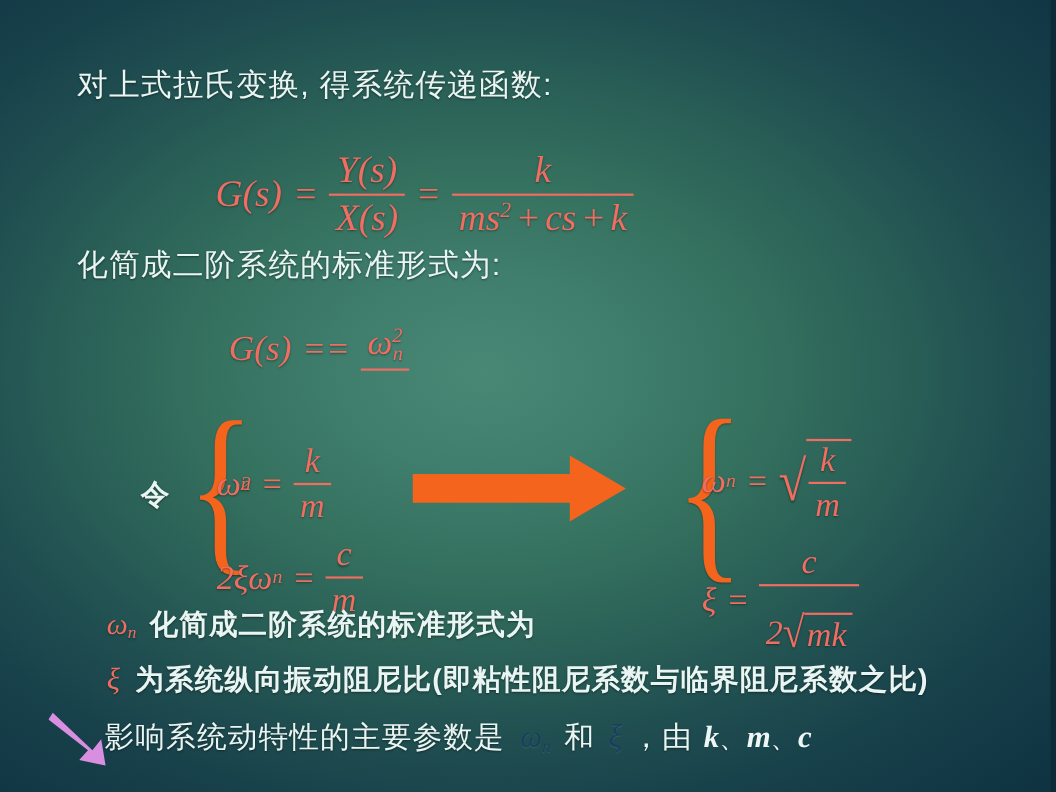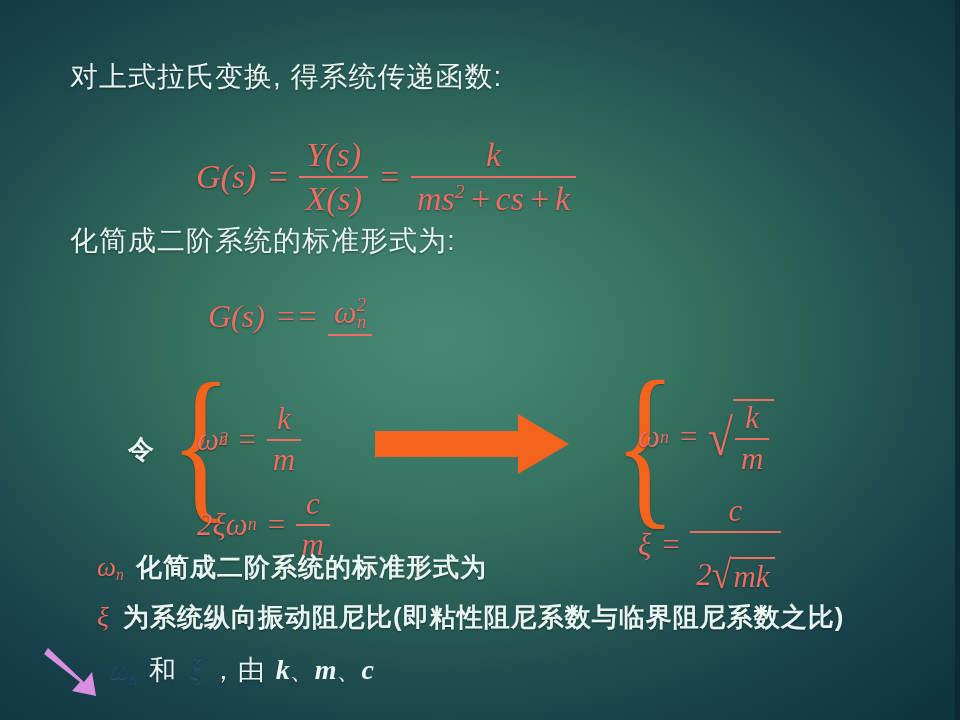--- a/index.html
+++ b/index.html
@@ -241,20 +241,21 @@
     <span class="cn" style="position:relative; left:4px; top:0; font-size:26px; margin-left:10px; font-weight:bold;">为系统纵向振动阻尼比(即粘性阻尼系数与临界阻尼系数之比)</span>
   </div>
 
   <div class="arrow-pink" style="left:44px; top:646px; width:62px; height:52px;">
     <svg width="62" height="52" viewBox="0 0 62 52">
       <path d="M4 2 L40 36 L48 26 L52 50 L28 45 L36 36 L0 8 Z" fill="#d98fe0"></path>
     </svg>
   </div>
 
   <div style="position:absolute; left:95px; top:652px; display:flex; align-items:baseline; white-space:nowrap;">
+    <span class="cn" style="position:relative; left:0; top:0; font-size:27px;">影响系统动特性的主要参数是</span>
     <span class="blue-math" style="font-size:28px; margin-left:14px;"><span>ω</span><sub class="v">n</sub></span>
     <span class="cn" style="position:relative; left:0; top:0; font-size:27px; margin-left:12px;">和</span>
     <span class="blue-math" style="font-size:30px; margin-left:12px;">ξ</span>
     <span class="cn" style="position:relative; left:0; top:0; font-size:27px; margin-left:8px;">，由</span>
     <span class="white-math" style="font-size:28px; margin-left:10px;">k</span>
     <span class="cn" style="position:relative; left:0; top:0; font-size:24px;">、</span>
     <span class="white-math" style="font-size:28px;">m</span>
     <span class="cn" style="position:relative; left:0; top:0; font-size:24px;">、</span>
     <span class="white-math" style="font-size:28px;">c</span>
   </div>

